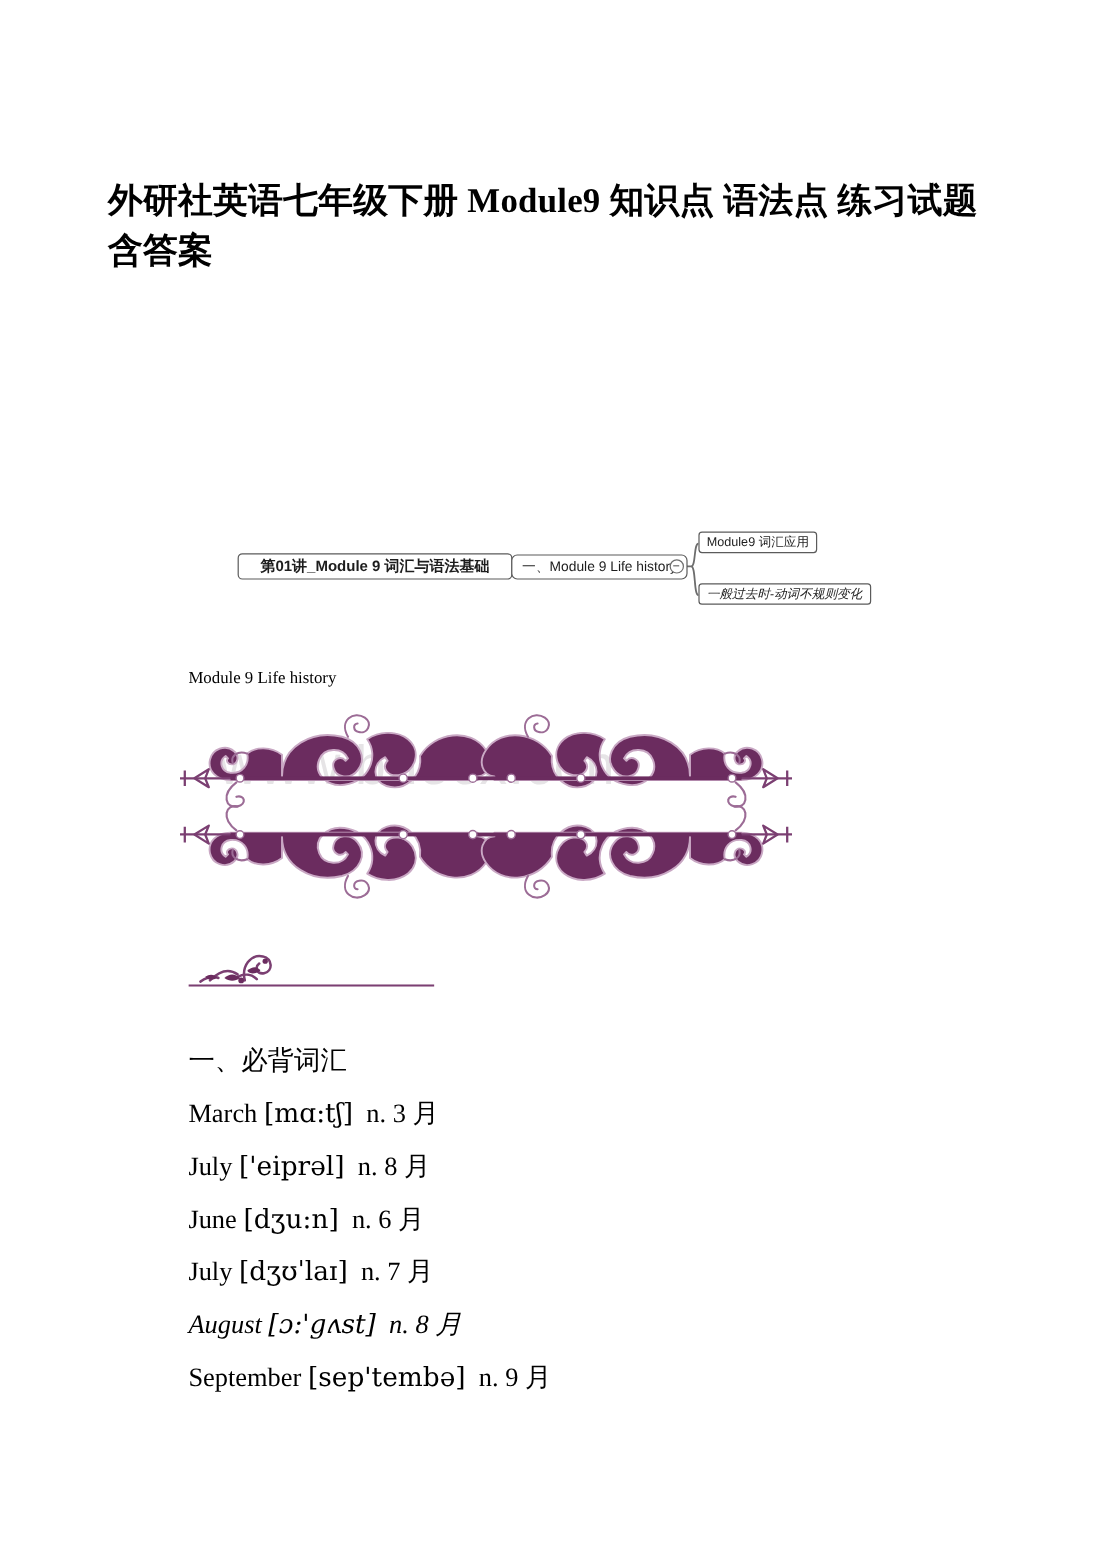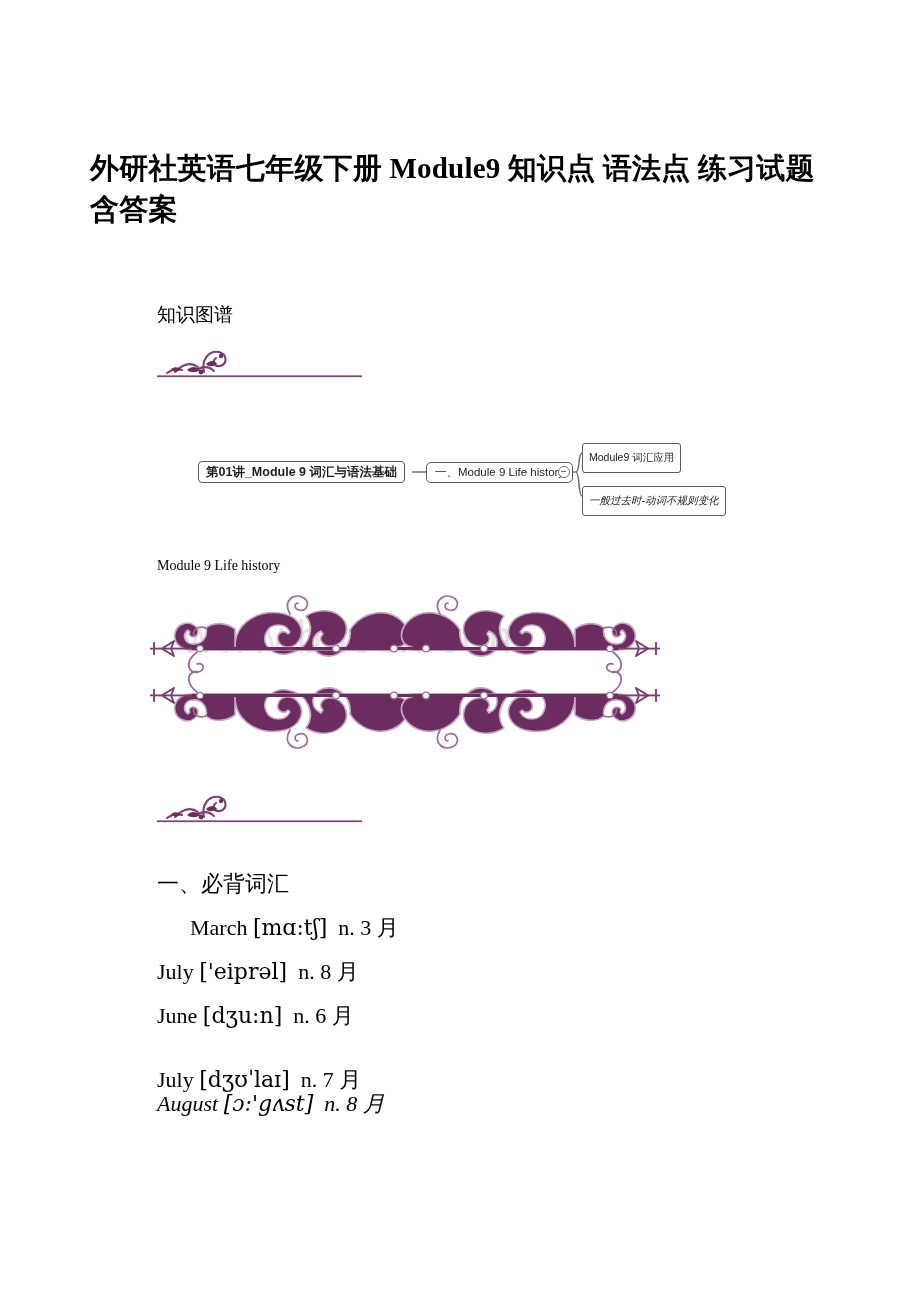--- a/index.html
+++ b/index.html
@@ -68,34 +68,34 @@
     font-family: "Liberation Sans", "DejaVu Sans", sans-serif;
     color: #1d1d1d;
     display: flex;
     align-items: center;
     justify-content: center;
     white-space: nowrap;
   }
   .mm-root {
     left: 0px; top: 21px;
     height: 22px;
-    padding: 0 7px;
+    padding: 0 18px;
     font-size: 12.5px;
     font-weight: bold;
   }
   .mm-branch {
     left: 228px; top: 22px;
     height: 21px;
     padding: 0 8px;
     font-size: 11.5px;
     border-radius: 5px;
   }
   .mm-leaf {
     left: 384px;
-    height: 30px;
+    height: 18px;
     padding: 0 6px;
     font-size: 10.5px;
     border-radius: 3px;
   }
   .mm-leaf-0 { top: 3px; }
   .mm-leaf-1 { top: 46px; font-style: italic; }
   .mm-connector { position: absolute; left: 0; top: 0; }
   .mm-toggle {
     position: absolute;
     left: 360px; top: 26px;
@@ -154,41 +154,20 @@
   }
   .ipa { font-family: "DejaVu Serif", "Liberation Serif", serif; }
 </style>
 </head>
 <body>
 
 <div class="page">
 
   <div class="doc-title">外研社英语七年级下册 Module9 知识点 语法点 练习试题含答案</div>
 
-  <div class="section-block" style="left:157px; top:303px;">
-    <div class="section-heading">知识图谱</div>
-    <div class="flourish">
-      <svg width="205" height="38" viewBox="0 0 205 38" xmlns="http://www.w3.org/2000/svg">
-        <g fill="none" stroke="#7B3F72" stroke-width="2.1" stroke-linecap="round">
-          <path d="M18 30 C 26 22, 34 20, 41 25"></path>
-          <path d="M10 31 C 16 27, 21 26, 25 28"></path>
-          <path d="M47 30 C 44 18, 52 8, 62 10 C 70 12, 71 22, 63 24 C 57 25, 55 19, 59 16"></path>
-          <path d="M41 27 C 47 24, 53 25, 57 29"></path>
-        </g>
-        <g fill="#6B2C5F">
-          <path d="M30 28 C 34 24, 39 24, 43 28 C 39 31, 34 31, 30 28 Z"></path>
-          <path d="M14 27 C 18 24, 22 25, 24 28 C 20 30, 16 30, 14 27 Z"></path>
-          <path d="M49 22 C 53 18, 58 18, 60 22 C 56 25, 51 25, 49 22 Z"></path>
-          <circle cx="44" cy="30" r="2.4"></circle>
-          <circle cx="64" cy="14" r="2.2"></circle>
-        </g>
-        <rect x="0" y="33.4" width="205" height="1.7" fill="#7B3F72"></rect>
-      </svg>
-    </div>
-  </div>
 
   <div class="mindmap">
     <svg class="mm-connector" width="540" height="80" viewBox="0 0 540 80" xmlns="http://www.w3.org/2000/svg">
       <g fill="none" stroke="#6d6d6d" stroke-width="1.5">
         <path d="M214 32 L 228 32"></path>
         <path d="M372 32 L 378 32"></path>
         <path d="M378 32 C 382 32, 380 13, 384 13"></path>
         <path d="M378 32 C 382 32, 380 56, 384 56"></path>
       </g>
     </svg>
@@ -285,49 +264,55 @@
           <circle cx="44" cy="30" r="2.4"></circle>
           <circle cx="64" cy="14" r="2.2"></circle>
         </g>
         <rect x="0" y="33.4" width="205" height="1.7" fill="#7B3F72"></rect>
       </svg>
     </div>
   </div>
 
   <div class="body-line" style="top:870px;">一、必背词汇</div>
 
-  <div class="body-line" style="top:914px;margin-left:33px;">
+  <div class="body-line" style="top:914px;">
     <span>March</span>
     <span class="ipa">[mɑ:tʃ]</span>
     &nbsp;<span>n.</span>
     <span>3 月</span>
   </div>
 
   <div class="body-line" style="top:958px;">
     <span>July</span>
     <span class="ipa">['eiprəl]</span>
     &nbsp;<span>n.</span>
     <span>8 月</span>
   </div>
 
   <div class="body-line" style="top:1002px;">
     <span>June</span>
     <span class="ipa">[dʒu:n]</span>
     &nbsp;<span>n.</span>
     <span>6 月</span>
   </div>
 
-  <div class="body-line" style="top:1046px;margin-top:20px;">
+  <div class="body-line" style="top:1046px;">
     <span>July</span>
     <span class="ipa">[dʒʊˈlaɪ]</span>
     &nbsp;<span>n.</span>
     <span>7 月</span>
   </div>
 
   <div class="body-line" style="top:1090px;font-style:italic;">
     <span>August</span>
     <span class="ipa">[ɔ:'gʌst]</span>
     &nbsp;<span>n.</span>
     <span>8 月</span>
   </div>
 
+  <div class="body-line" style="top:1134px;">
+    <span>September</span>
+    <span class="ipa">[sep'tembə]</span>
+    &nbsp;<span>n.</span>
+    <span>9 月</span>
+  </div>
 
 </div>
 
 </body></html>

